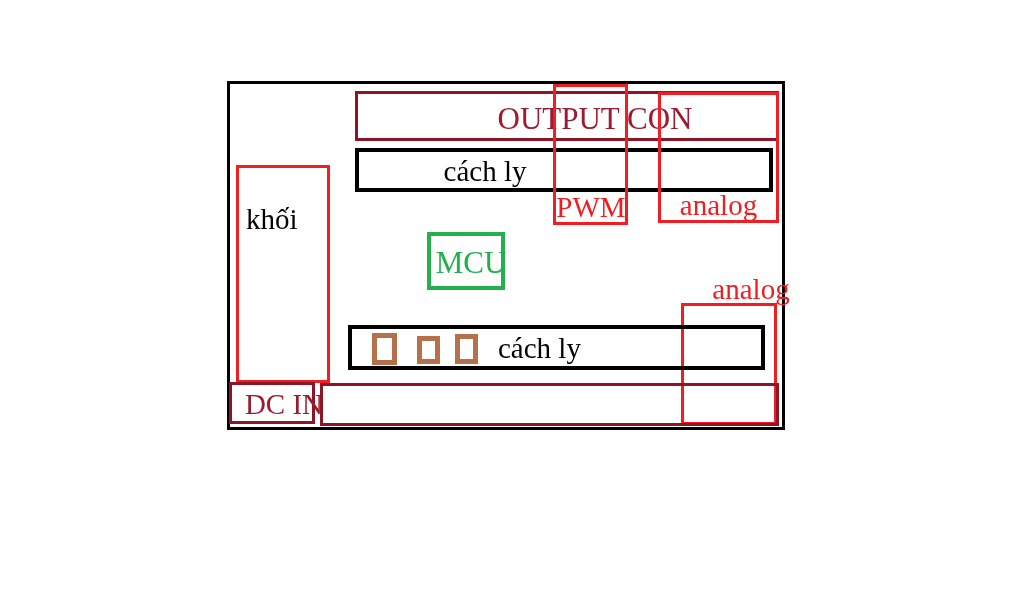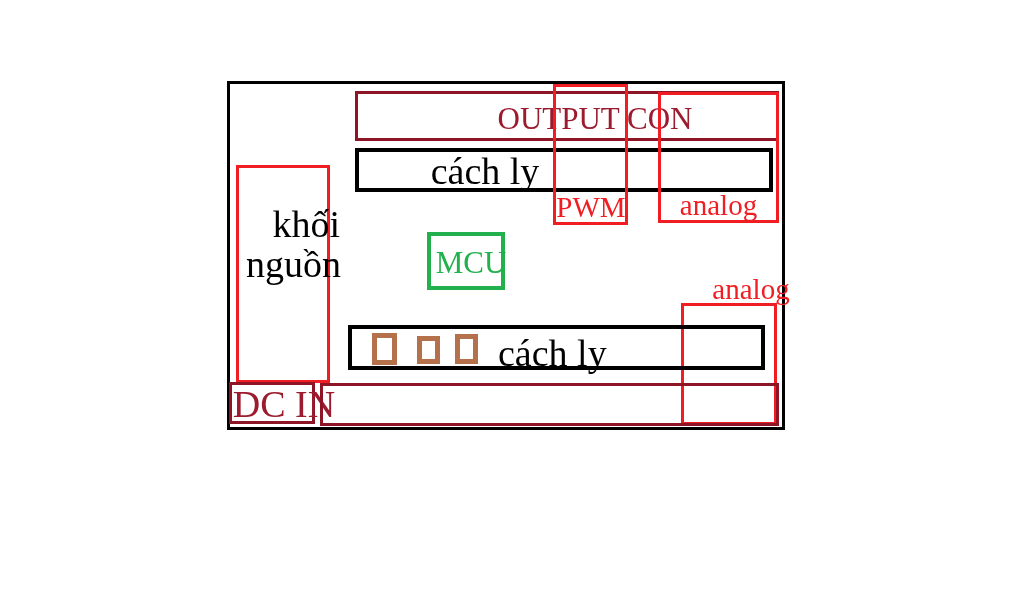--- a/index.html
+++ b/index.html
@@ -75,21 +75,21 @@
     color: #22B14C;
   }
 
   
   .brown-sq {
     border: 5px solid #B5714C;
   }
 
   .t-big   { font-size: 31px; margin-left: 28px; }
   .t-mcu   { font-size: 31px; }
-  .t-small { font-size: 38px; }
+  .t-small { font-size: 29px; }
   .t-lbl   { font-size: 29px; }
 
   .center-txt {
     display: flex;
     align-items: center;
     justify-content: center;
   }
 </style>
 </head>
 <body>
@@ -104,22 +104,21 @@
   <div class="blk black-box" style="left:355px; top:148px; width:418px; height:44px;"></div>
   <div class="lbl t-small black-text center-txt" style="left:355px; top:156px; width:260px; height:30px;">cách ly</div>
 
   <div class="blk red-box" style="left:553px; top:84px; width:75px; height:141px;"></div>
   <div class="lbl t-lbl red-text center-txt" style="left:548px; top:192px; width:86px; height:30px;">PWM</div>
 
   <div class="blk red-box" style="left:658px; top:92px; width:121px; height:131px;"></div>
   <div class="lbl t-lbl red-text center-txt" style="left:658px; top:190px; width:121px; height:30px;">analog</div>
 
   <div class="blk red-box" style="left:236px; top:165px; width:94px; height:218px;"></div>
-  <div class="lbl t-small black-text" style="left:246px; top:205px; width:94px; height:32px;text-align:right;">khối</div>
-  <div class="lbl t-small black-text" style="left:246px; top:245px; width:94px; height:32px;">nguồn</div>
+  <div class="lbl t-small black-text" style="left:246px; top:205px; width:94px; height:32px;">khối</div>
 
   <div class="blk green-box" style="left:427px; top:232px; width:78px; height:58px;"></div>
   <div class="lbl t-mcu green-text center-txt" style="left:427px; top:246px; width:82px; height:32px;padding-left:6px;">MCU</div>
 
   <div class="blk red-box" style="left:681px; top:303px; width:96px; height:122px;"></div>
   <div class="lbl t-lbl red-text" style="left:691px; top:275px; width:120px; height:30px;">analog</div>
 
   <div class="blk black-box" style="left:348px; top:325px; width:417px; height:45px;"></div>
   <div class="lbl t-small black-text" style="left:498px; top:334px; width:160px; height:30px;">cách ly</div>
 

